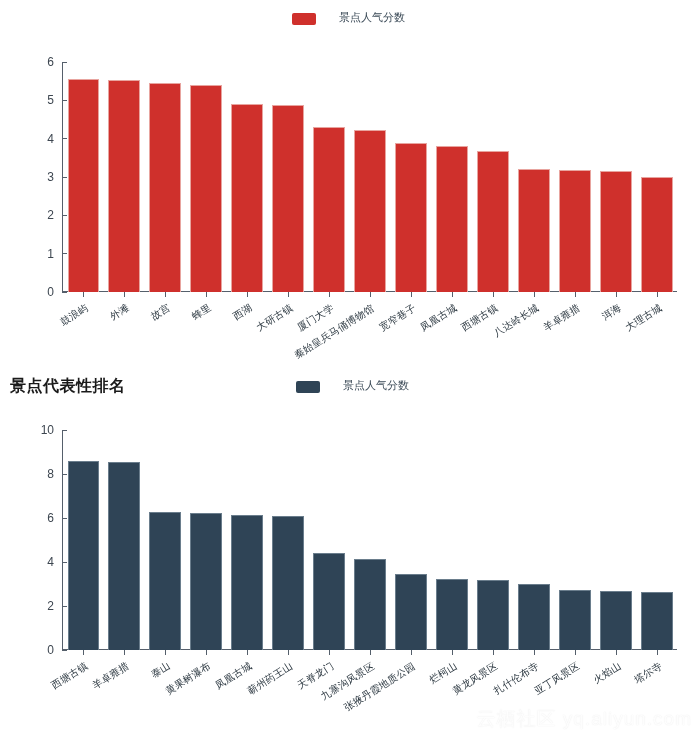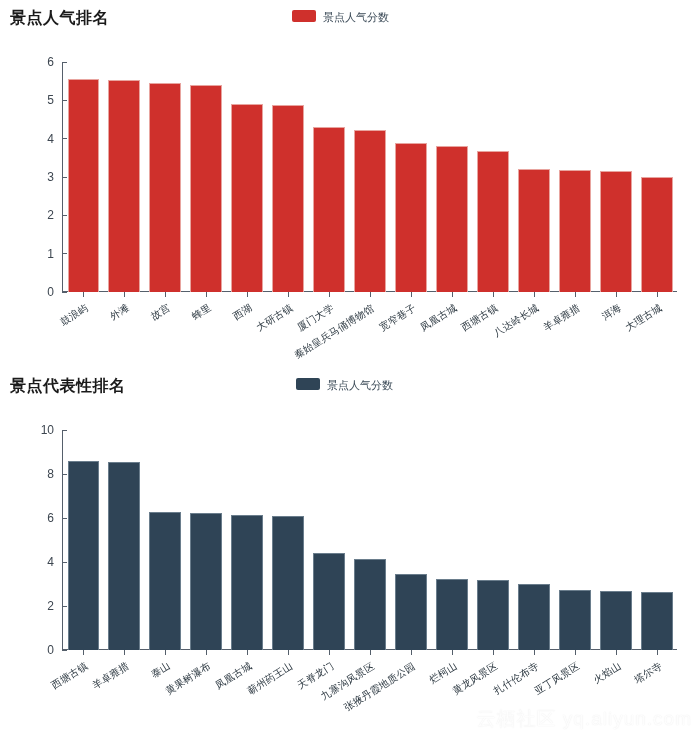--- a/index.html
+++ b/index.html
@@ -31,22 +31,22 @@
     font-weight: bold;
     color: #1a1a1a;
     letter-spacing: 0.5px;
     white-space: nowrap;
   }
 
   .legend {
     position: absolute;
     top: 10px;
     display: flex;
-    align-items: flex-start;
-    gap: 7px;
+    align-items: flex-end;
+    gap: 23px;
     white-space: nowrap;
   }
   .legend-top { left: 292px; }
   .legend-bottom { left: 296px; }
 
   .legend-swatch {
     width: 24px;
     height: 12px;
     border-radius: 2px;
     display: inline-block;
@@ -182,21 +182,20 @@
     letter-spacing: 1px;
     white-space: nowrap;
     pointer-events: none;
     opacity: 0.85;
   }
 </style>
 </head>
 <body>
 
 <div class="panel panel-top">
-  <div class="chart-title">景点人气排名</div>
 
   <div class="legend legend-top">
     <span class="legend-swatch" id="sw0" style="background: rgb(207, 48, 44);"></span>
     <span class="legend-label">景点人气分数</span>
   </div>
 
   <div class="plot plot-top" id="plot0">
     <div class="axis-line-y"></div>
     <div class="axis-line-x"></div>
     <div class="bars" id="bars0">

